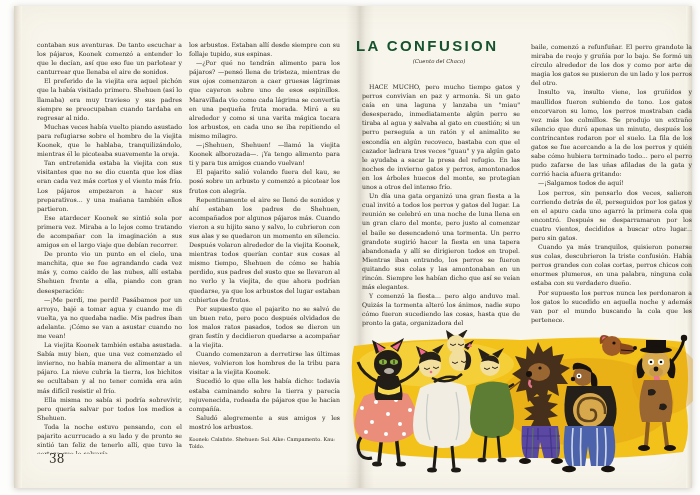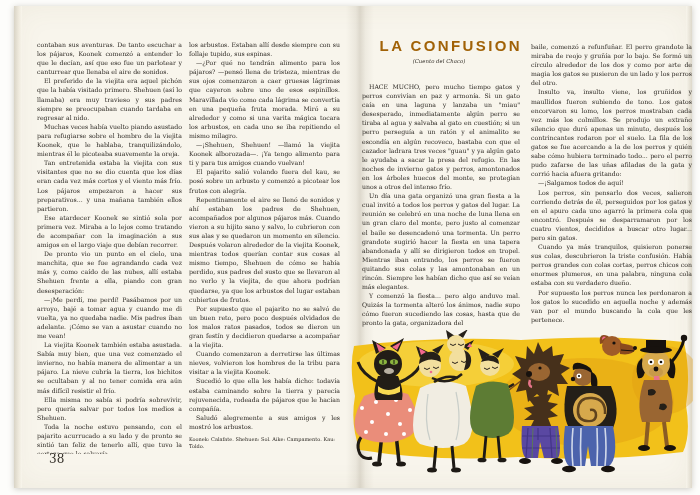--- a/index.html
+++ b/index.html
@@ -38,21 +38,21 @@
   .col-l2{left:189px;top:40px;width:151px;height:392px;}
   .footnote{
     position:absolute;left:189px;top:436px;width:151px;
     font-size:5px;line-height:6.6px;text-align:left;color:#2b2722;
   }
   .pagenum{position:absolute;left:37px;top:452px;font-size:12px;color:#35312a;margin-left:12px;}
   .story-title{
     position:absolute;left:356px;top:37px;width:166px;
     font-family:"Liberation Sans","DejaVu Sans",sans-serif;
     font-weight:bold;font-size:15px;letter-spacing:2.4px;
-    text-align:right;white-space:nowrap;color:#a16207;
+    text-align:left;white-space:nowrap;color:#14532d;
   }
   .story-subtitle{
     position:absolute;left:356px;top:58px;width:166px;
     font-size:5.4px;font-style:italic;text-align:center;color:#35312a;
   }
   .col-r1{left:362px;top:82px;width:158px;height:252px;}
   .col-r2{left:531px;top:42px;width:161px;height:290px;}
   .illustration{position:absolute;left:346px;top:330px;width:347px;height:152px;}
   .illustration svg{display:block;width:100%;height:100%;}
 </style>

